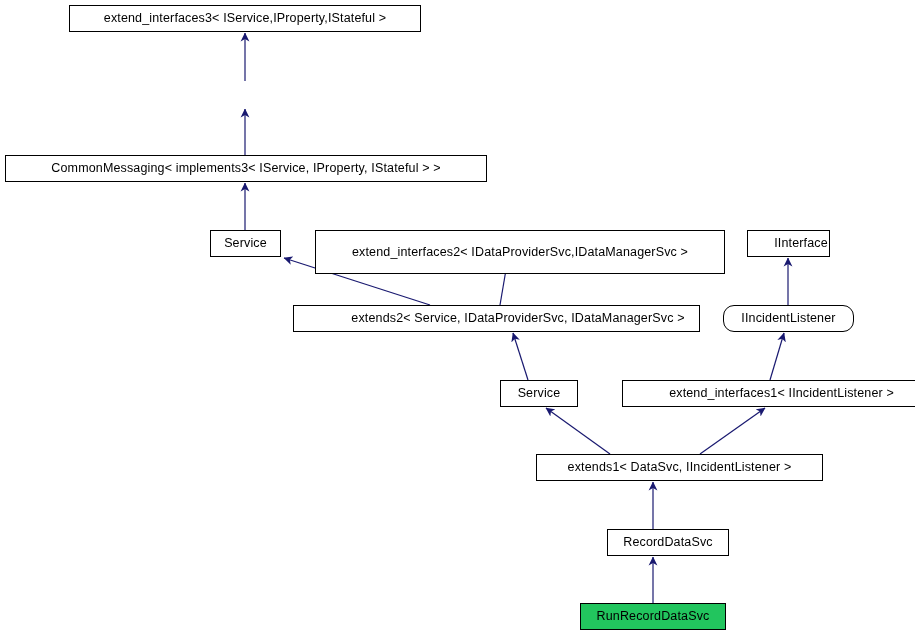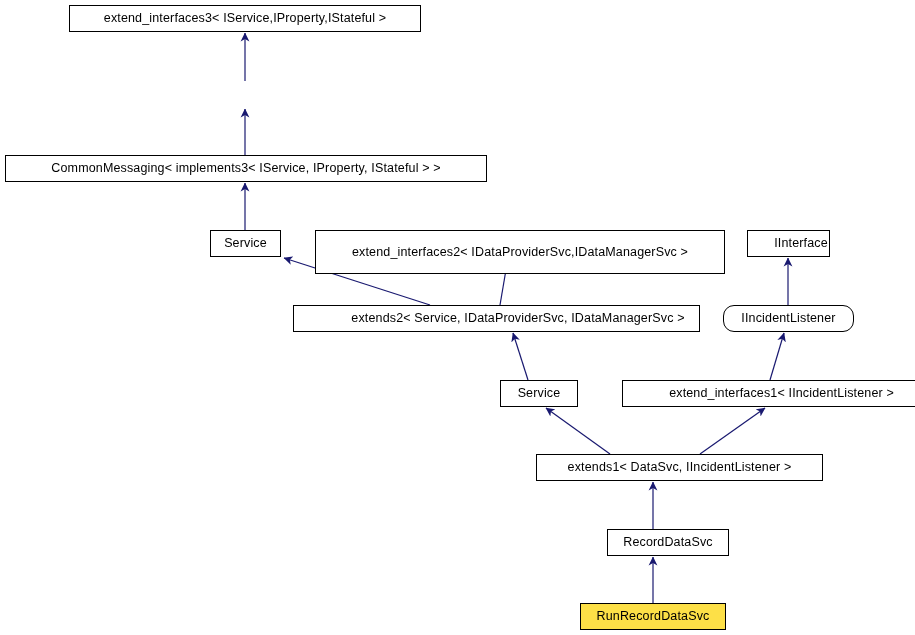--- a/index.html
+++ b/index.html
@@ -33,21 +33,21 @@
     font-size: 12.5px;
     line-height: 1;
     display: flex;
     align-items: center;
     justify-content: center;
     white-space: nowrap;
     letter-spacing: 0.15px;
     z-index: 2;
   }
   .node.highlight {
-    background: #fde047;
+    background: #22c55e;
   }
   .node-label {
     display: block;
     padding: 0 6px;
   }
 </style>
 </head>
 <body>
 
 <div id="diagram">

